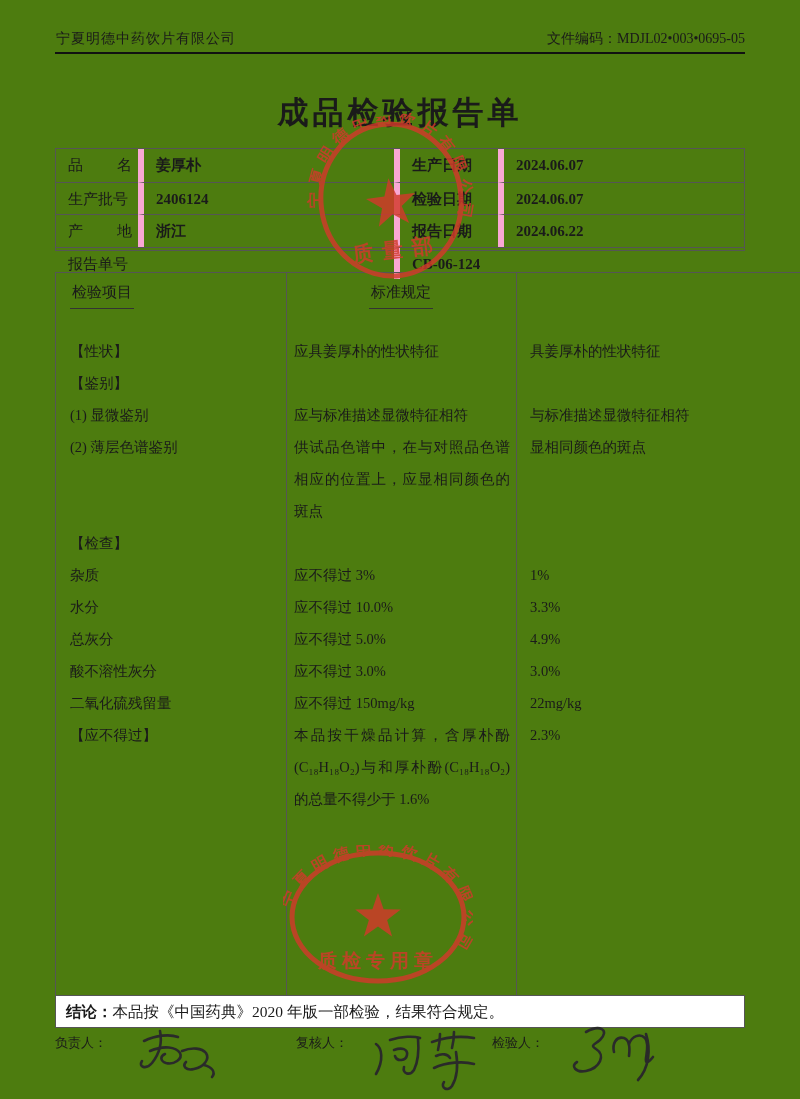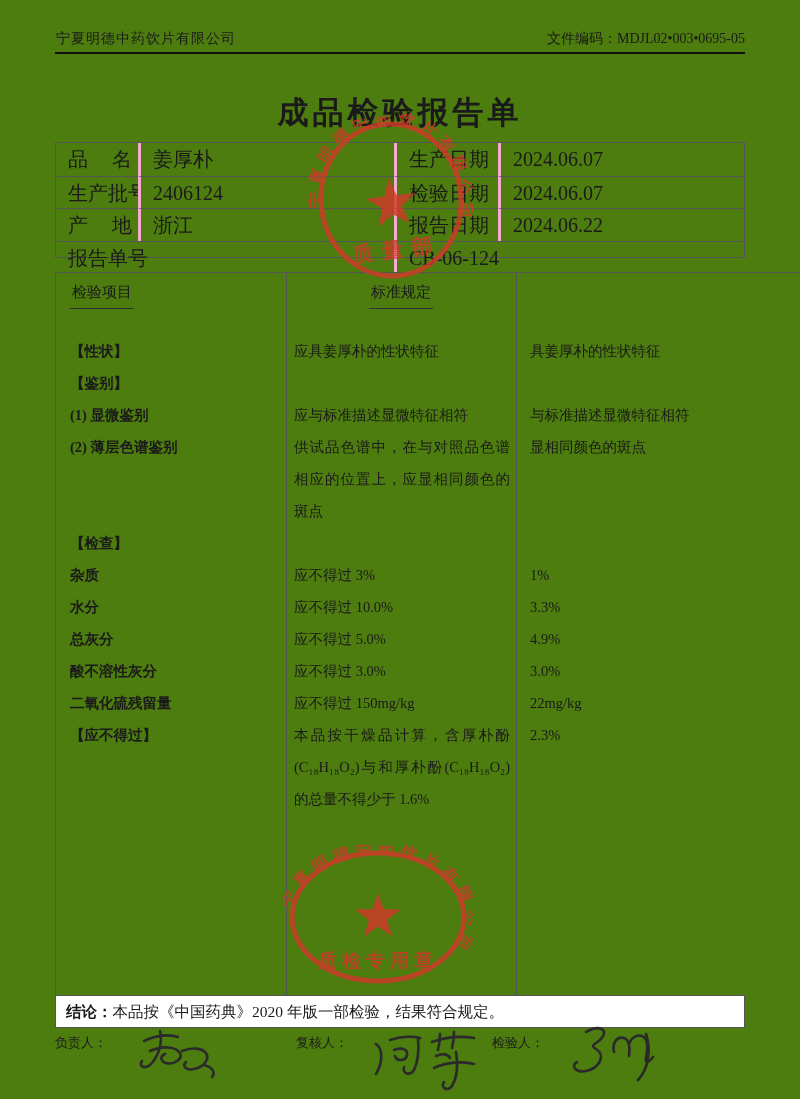--- a/index.html
+++ b/index.html
@@ -10,41 +10,41 @@
   
   .pagehead-company { position:absolute; left:56px; top:30px; font-size:14px; letter-spacing:1px; }
   .pagehead-code { position:absolute; right:55px; top:30px; font-size:14px; }
   .pagehead-rule { position:absolute; left:55px; top:52px; width:690px; height:2px; background:#111; }
 
   
   .doc-title { position:absolute; left:0; top:92px; width:100%; text-align:center;
                font-size:31px; font-weight:bold; letter-spacing:4px; }
 
   
-  .infotable { position:absolute; left:55px; top:142px; width:690px; height:116px;
+  .infotable { position:absolute; left:55px; top:148px; width:690px; height:103px;
                border:1px solid #555; display:grid;
                grid-template-columns:82px 256px 104px 246px;
-               grid-auto-rows:32.5px; font-size:20px; }
+               grid-auto-rows:32.5px; font-size:15px; }
   .infotable > div { line-height:32px; padding-left:12px; white-space:nowrap; overflow:hidden; }
-  .infotable .bl { border-left:3px solid #f9a8d4; }
+  .infotable .bl { border-left:6px solid #f9a8d4;font-weight:bold; }
   .infotable .bt { border-top:1px solid #555; }
   .span2 { grid-column:span 2; }
   .jl { display:inline-block; width:64px; text-align:justify; text-align-last:justify; }
 
   
   .maintable { position:absolute; left:55px; top:272px; width:800px; height:723px;
                border:1px solid #555; border-bottom:none; padding-top:4px; }
   .vline { position:absolute; top:0; bottom:0; width:1px; background:#555; }
   .v1 { left:230px; } .v2 { left:460px; }
   .ihead { display:grid; grid-template-columns:230px 230px 230px; line-height:30px; font-size:15px; }
   .ihead .hc1 { padding-left:14px; }
   .ihead .hc2, .ihead .hc3 { text-align:center; }
   .hd { display:inline-block; border-bottom:1px solid #333; padding:0 2px 1px 2px; }
   .irow { display:grid; grid-template-columns:230px 230px 230px; line-height:32px; font-size:14.5px; }
-  .irow .c1 { padding-left:14px; white-space:nowrap;font-weight:bold; }
+  .irow .c1 { padding-left:14px; white-space:nowrap; }
   .irow .c2 { padding-left:8px; width:230px; }
   .irow .c2.wrap { text-align:justify; padding-right:6px; overflow-wrap:break-word; }
   .irow .c3 { padding-left:14px; padding-right:6px; }
   .irow.gap1 { margin-top:26px; }
   .irow.gap2 { }
 
   
   .conclusion { position:absolute; left:55px; top:995px; width:690px; height:33px;
                 border:1px solid #555; line-height:31px; font-size:15.5px; padding-left:10px;
                 background:#fff; }

